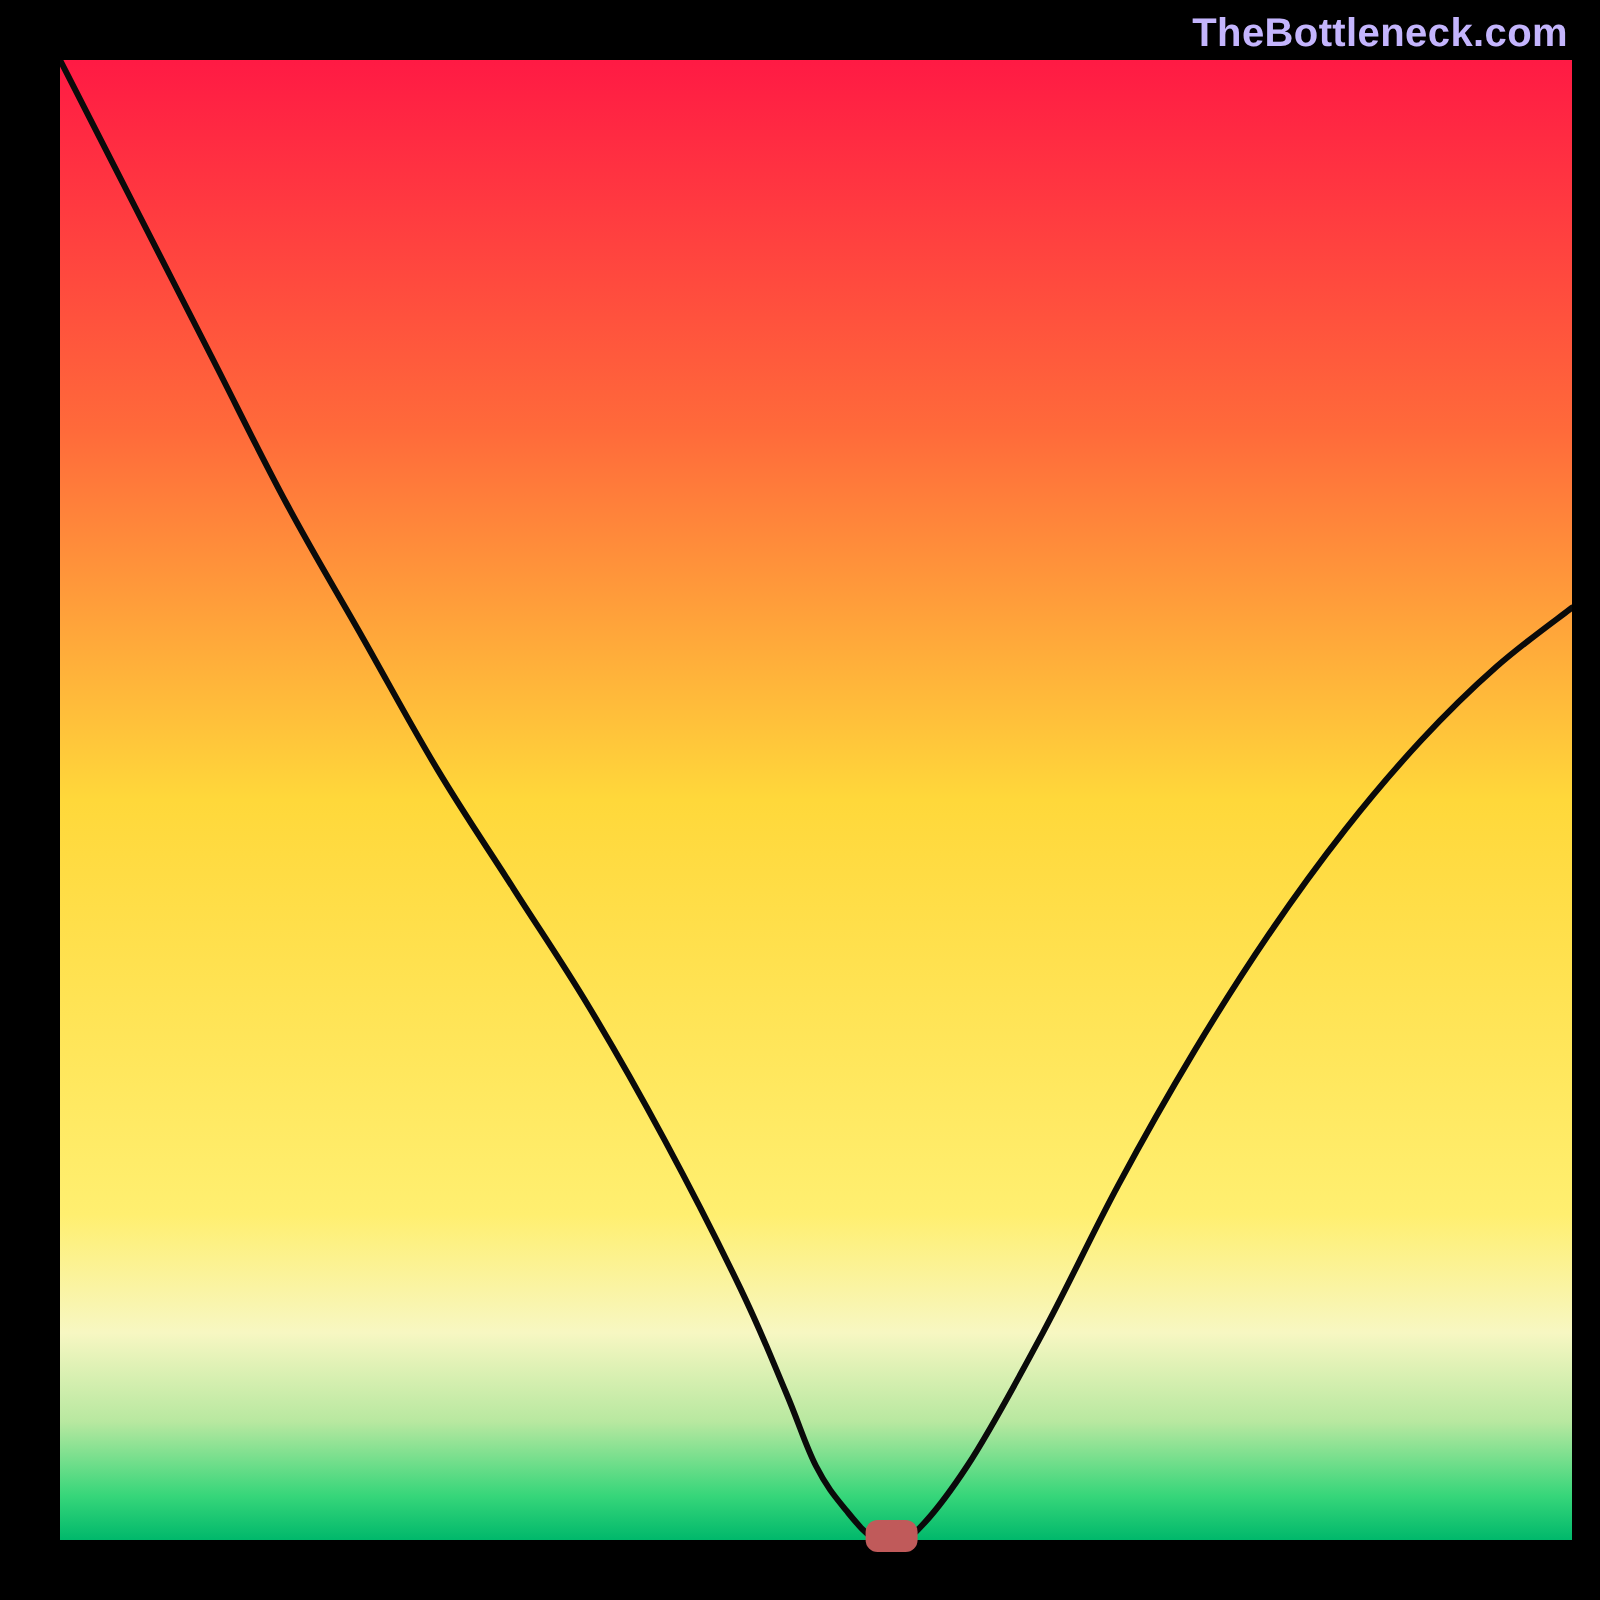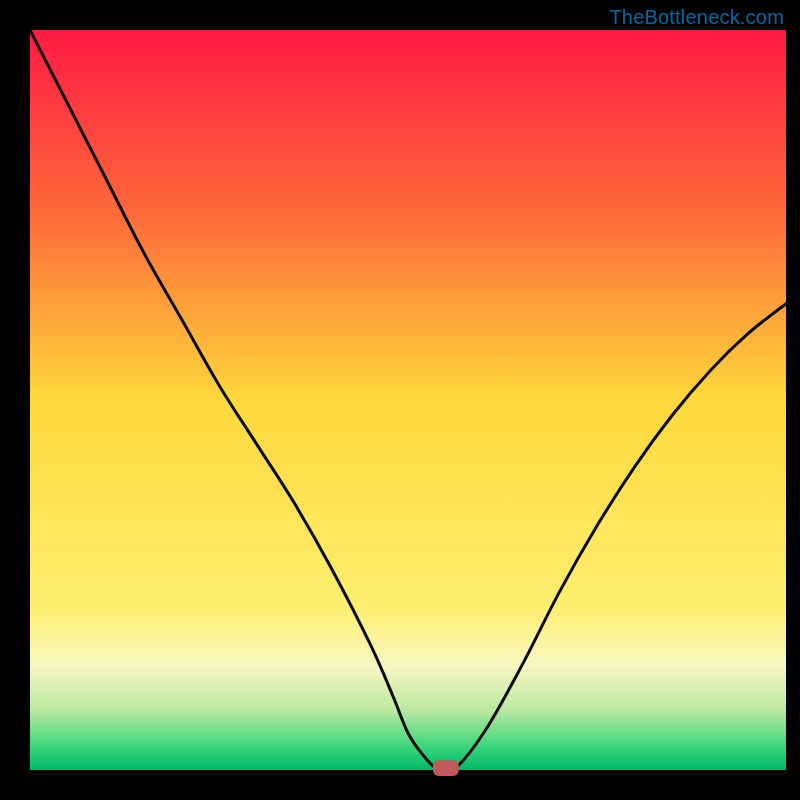--- a/index.html
+++ b/index.html
@@ -14,23 +14,23 @@
   .frame {
     position: relative;
     width: 800px;
     height: 800px;
     background: #000;
   }
   .watermark {
     position: absolute;
     top: 6px;
     right: 16px;
-    color: #0369a1;
+    color: #c4b5fd;
     font-size: 20px;
-    font-weight: 400;
+    font-weight: 700;
     letter-spacing: 0.2px;
     z-index: 5;
   }
   svg {
     position: absolute;
     top: 0;
     left: 0;
   }
 </style>
 </head>

